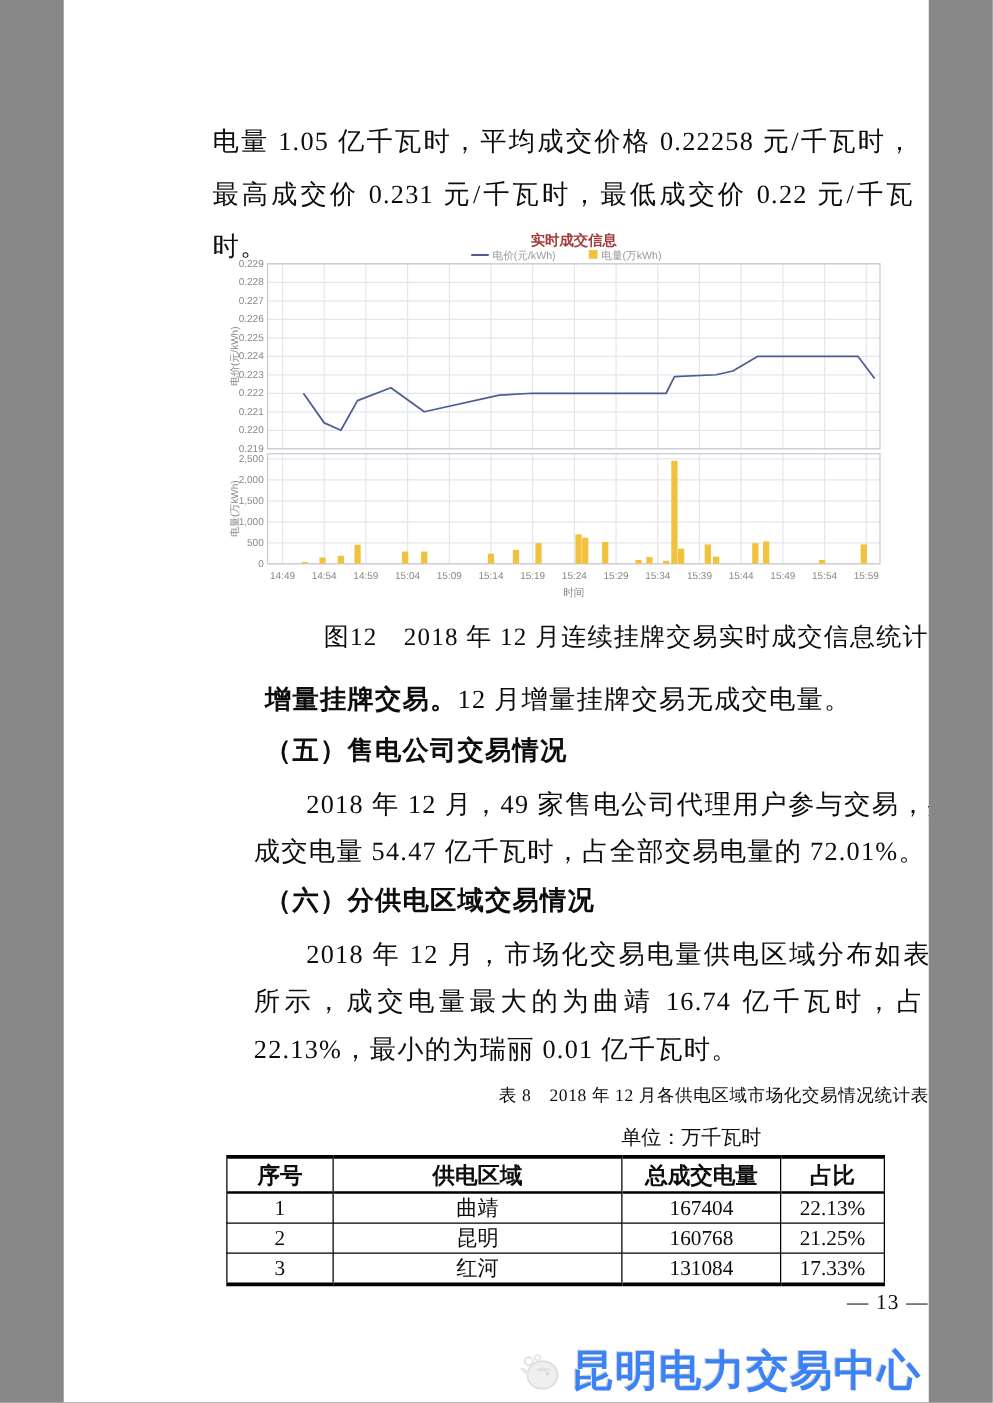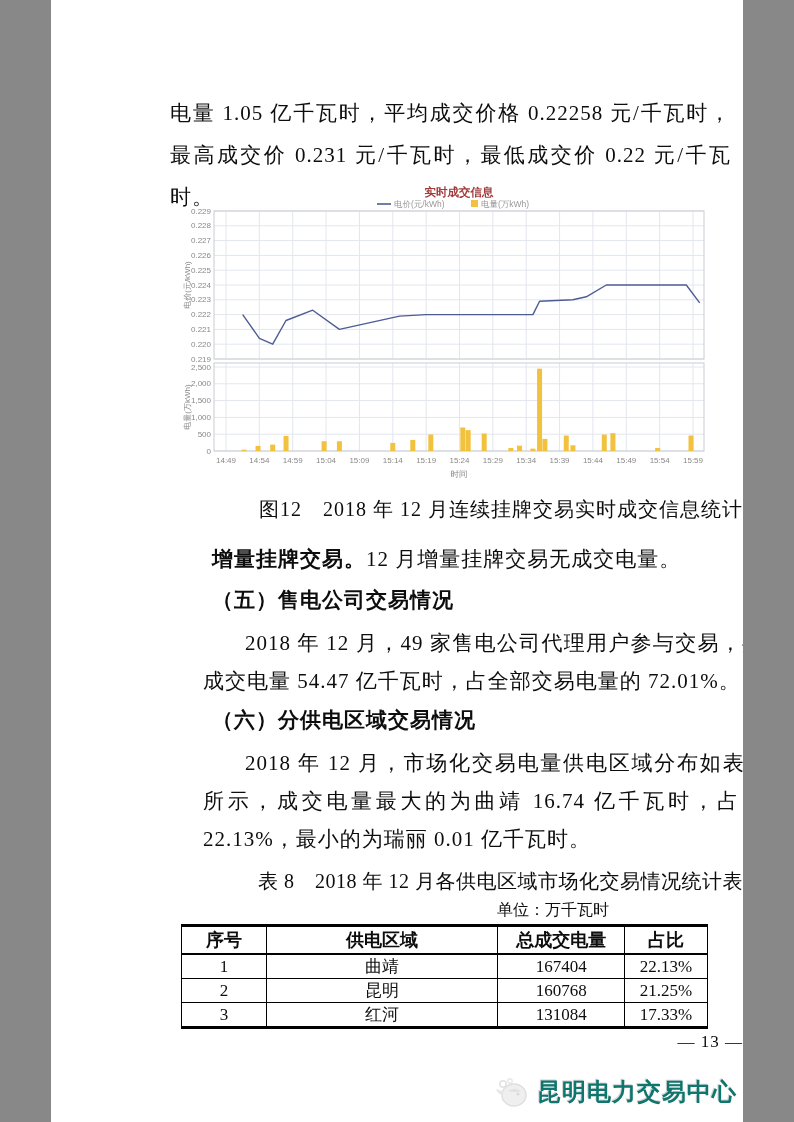--- a/index.html
+++ b/index.html
@@ -14,21 +14,21 @@
     letter-spacing:1px;
   }
   .indent { text-indent:2em; }
   .tight { line-height:38px;margin-left:33px; }
   .heading {
     position:absolute; left:119px; width:561px;
     font-size:21px; font-weight:bold; letter-spacing:1px; text-indent:2em;
   }
   .center-line { position:absolute; left:0; width:100%; text-align:right; }
   .fig-caption { top:496px; font-size:20px; letter-spacing:1px; }
-  .tbl-title { top:868px; font-size:20px; letter-spacing:0.5px; }
+  .tbl-title { top:868px; font-size:14px; letter-spacing:0.5px; }
   .unit-note { position:absolute; top:900px; right:134px; font-size:16px; }
   .lead-bold { font-weight:bold; }
 
   .chart-wrap { position:absolute; left:130px; top:183px; width:545px; height:298px; }
 
   .t8-wrap { position:absolute; left:130px; top:924px; }
   table.t8 { border-collapse:collapse; width:527px; }
   table.t8 th, table.t8 td {
     border:1px solid #000; text-align:center; padding:0 4px;
     font-size:17px; height:23px; line-height:23px;
@@ -36,22 +36,22 @@
   table.t8 thead th { border-top:3px solid #000; border-bottom:2px solid #000; font-weight:bold; font-size:18px; height:26px; }
   table.t8 tbody tr:last-child td { border-bottom:3px solid #000; }
 
   .page-number { top:1032px; font-size:17px; letter-spacing:1px; }
 
   .watermark {
     position:absolute; top:1074px; right:6px; display:flex; align-items:center; gap:6px;
   }
   .watermark-text {
     font-family:"Liberation Sans","DejaVu Sans",sans-serif;
-    font-size:24px; font-weight:bold; letter-spacing:1px;
-    color:#0f766e;
+    font-size:34px; font-weight:bold; letter-spacing:1px;
+    color:#3b82f6;
     text-shadow:1px 1px 0 #ffffff, -1px -1px 0 #d2d2d2;
   }
 </style>
 </head>
 <body>
 
 <div class="page">
 
   <div class="para" style="top:92px;">电量 1.05 亿千瓦时，平均成交价格 0.22258 元/千瓦时，最高成交价 0.231 元/千瓦时，最低成交价 0.22 元/千瓦时。</div>
 

